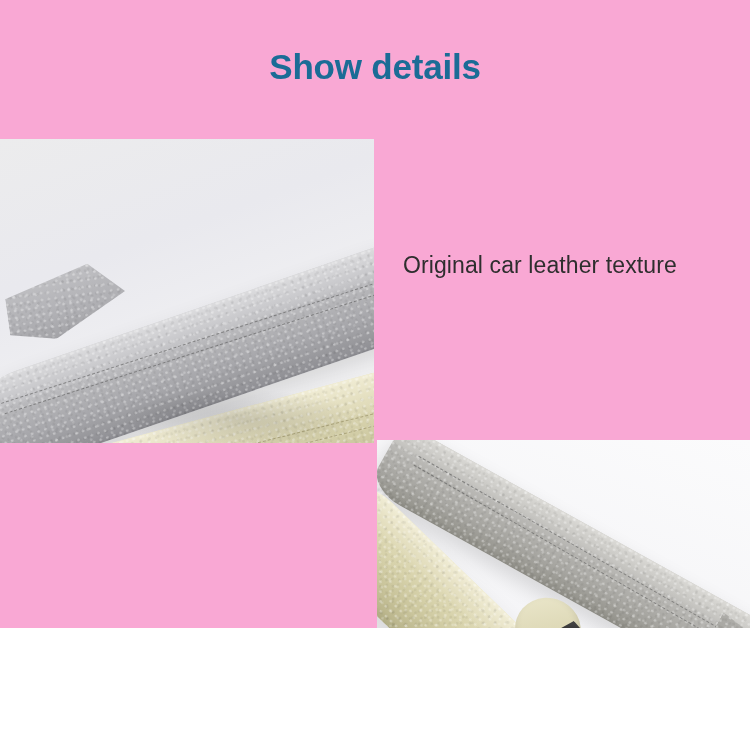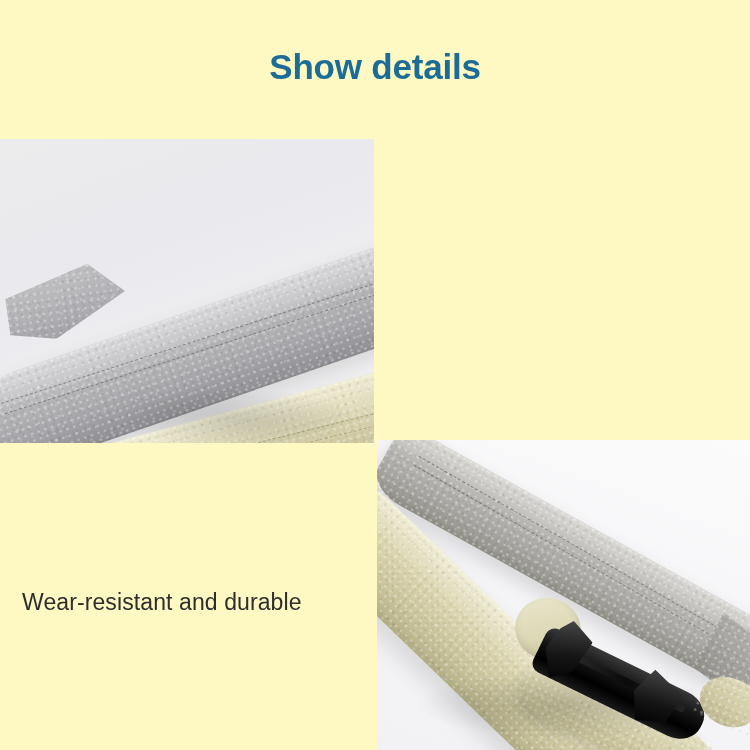--- a/index.html
+++ b/index.html
@@ -7,23 +7,23 @@
     margin: 0;
     padding: 0;
     background: #ffffff;
   }
   body {
     font-family: "Liberation Sans", sans-serif;
   }
   #page {
     position: relative;
     width: 750px;
-    height: 750px;
+    height: 628px;
     overflow: hidden;
-    background: #fef9c3;
+    background: #f9a8d4;
   }
 
   
   .page-title {
     position: absolute;
     left: 0;
     top: 48px;
     width: 750px;
     text-align: center;
     font-size: 35px;
@@ -298,23 +298,23 @@
     <div class="tl-beige">
       <div class="tl-beige-top"></div>
       <div class="grain"></div>
       <div class="stitch light" style="left:30px; top:36px; width:450px; transform:rotate(1deg);"></div>
       <div class="stitch light" style="left:30px; top:48px; width:450px; transform:rotate(1deg);"></div>
     </div>
 
     <div class="shadow-soft" style="left:120px; top:250px; width:240px; height:60px;"></div>
   </div>
 
+  <div class="caption caption-leather">Original car leather texture</div>
 
   <div class="caption caption-slot">
-    <div>Wear-resistant and durable</div>
   </div>
 
   <div class="photo photo-bottomright">
 
     <div class="br-gray">
       <div class="br-gray-top"></div>
       <div class="grain"></div>
       <div class="stitch" style="left:30px; top:24px; width:390px; transform:rotate(0.8deg);"></div>
       <div class="stitch" style="left:30px; top:34px; width:390px; transform:rotate(0.8deg);"></div>
     </div>

